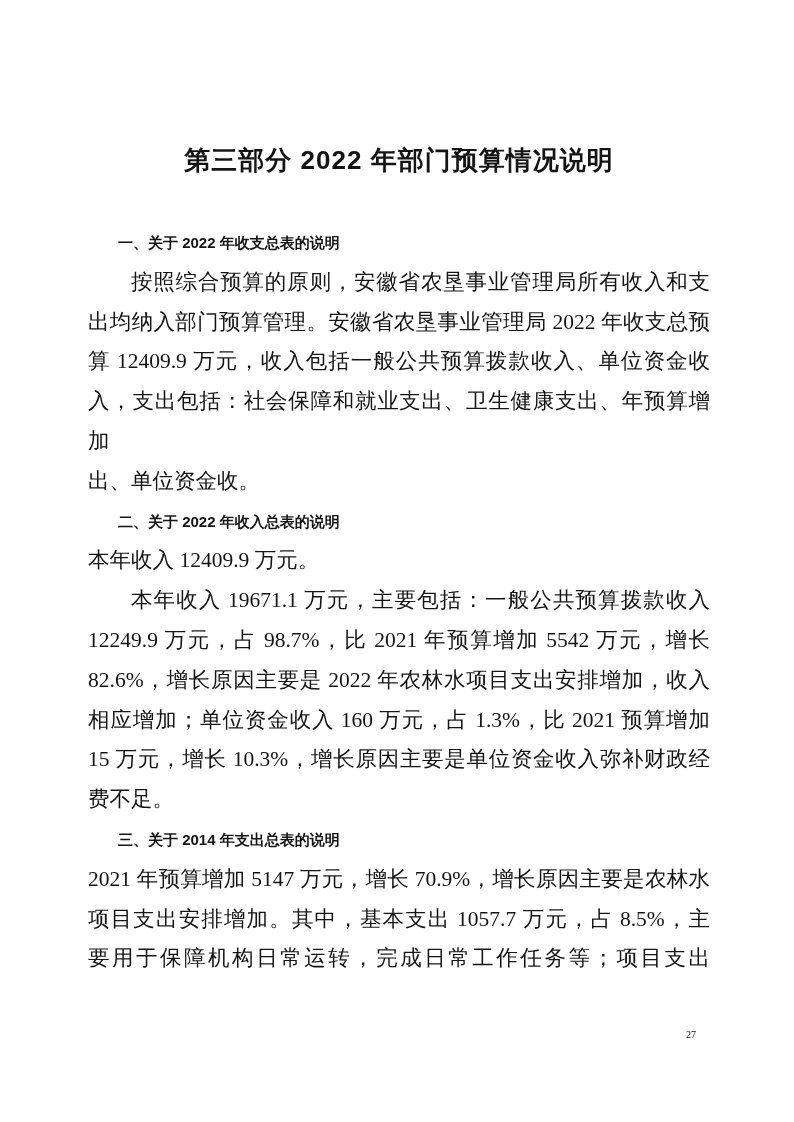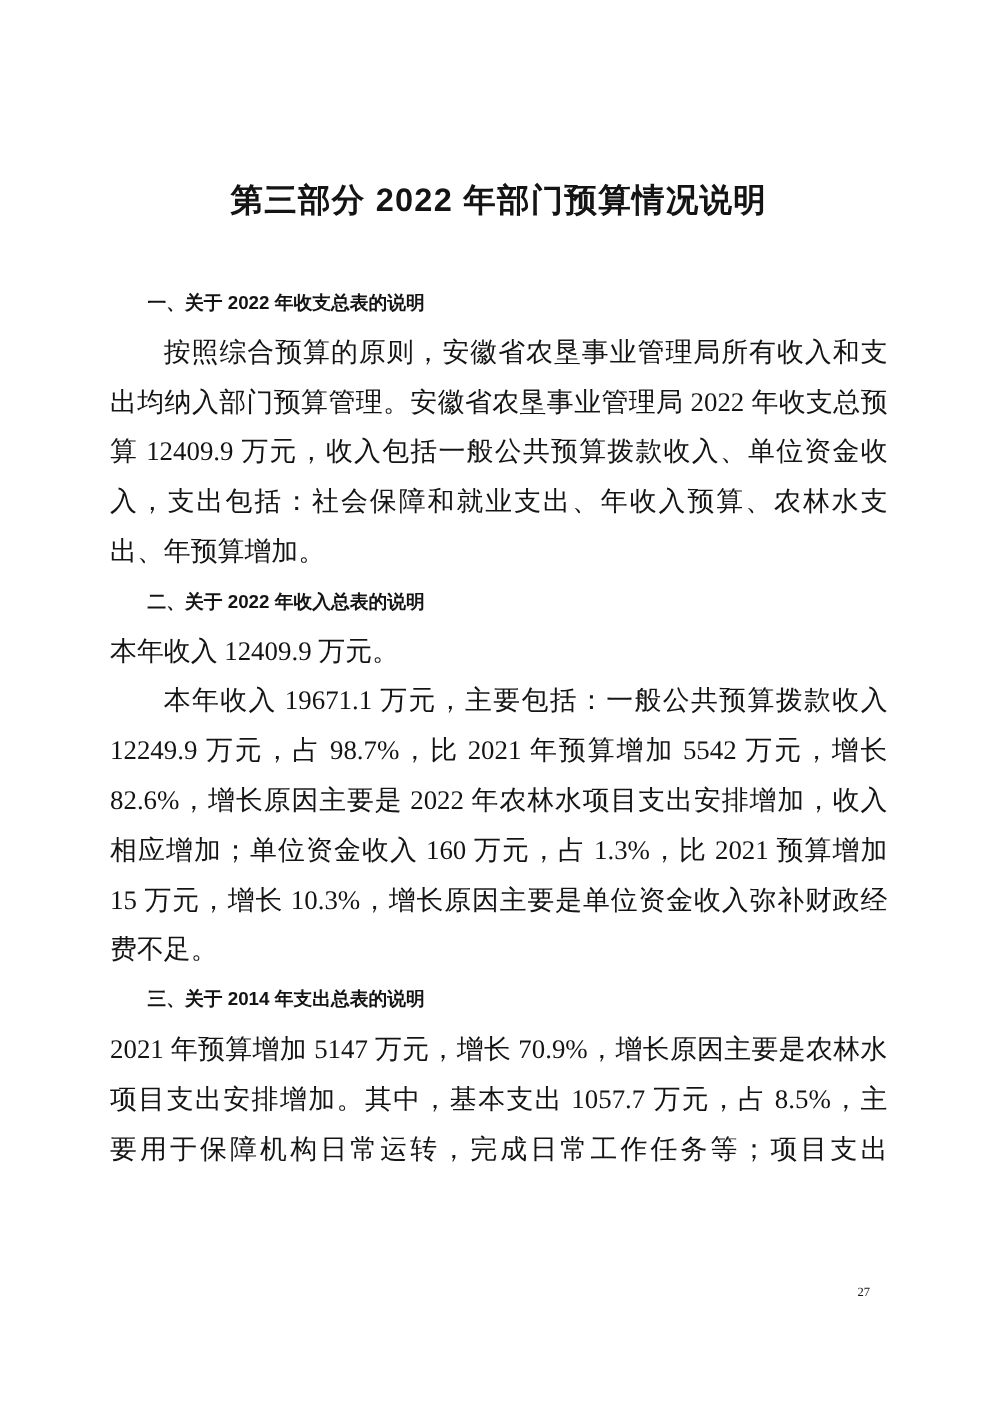--- a/index.html
+++ b/index.html
@@ -72,22 +72,22 @@
   <div class="content">
 
     <div class="doc-title">第三部分 2022 年部门预算情况说明</div>
 
     <div class="sec-heading first-heading">一、关于 2022 年收支总表的说明</div>
 
     <div>
       <div class="line j first">按照综合预算的原则，安徽省农垦事业管理局所有收入和支</div>
       <div class="line j">出均纳入部门预算管理。安徽省农垦事业管理局 2022 年收支总预</div>
       <div class="line j">算 12409.9 万元，收入包括一般公共预算拨款收入、单位资金收</div>
-      <div class="line j">入，支出包括：社会保障和就业支出、年收入预算、农林水支</div>
-      <div class="line">出、年预算增加。</div>
+      <div class="line j">入，支出包括：社会保障和就业支出、卫生健康支出、年预算增加</div>
+      <div class="line">出、单位资金收。</div>
     </div>
 
     <div class="sec-heading">二、关于 2022 年收入总表的说明</div>
 
     <div>
       <div class="line">本年收入 12409.9 万元。</div>
     </div>
 
     <div>
       <div class="line j first">本年收入 19671.1 万元，主要包括：一般公共预算拨款收入</div>

